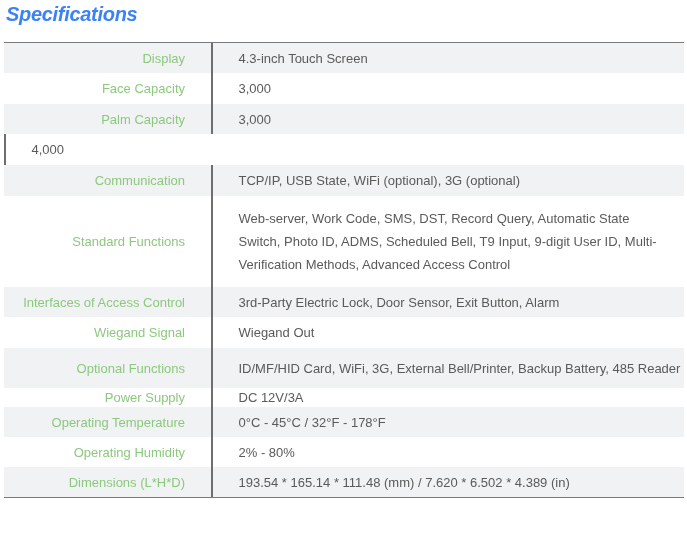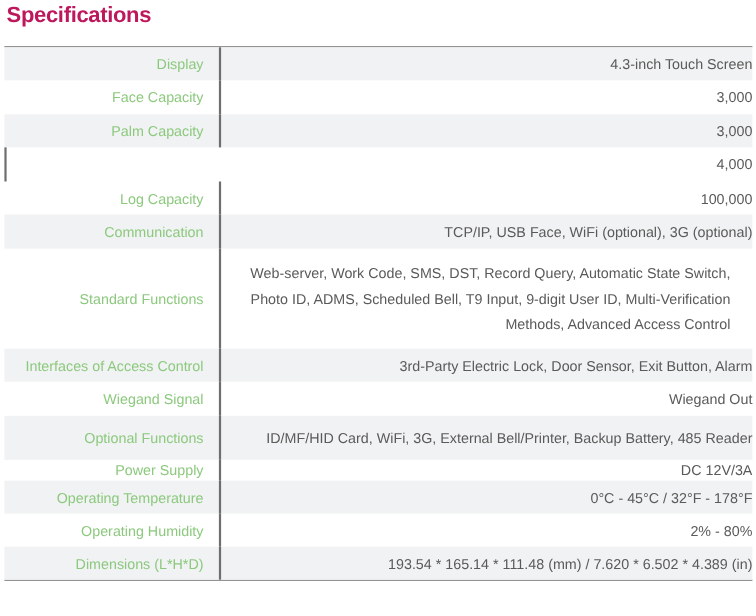--- a/index.html
+++ b/index.html
@@ -1,27 +1,27 @@
 <!DOCTYPE html>
 <html><head>
   <meta charset="utf-8">
   <style>
     html, body { margin: 0; padding: 0; background: #ffffff; }
     body { width: 687px; height: 560px; position: relative; overflow: hidden;
       font-family: "Liberation Sans", sans-serif; }
     .title { position: absolute; left: 6px; top: 3px; font-size: 20px; font-weight: bold;
-      color: #be185d; letter-spacing: -0.3px; }
+      color: #3b82f6; letter-spacing: -0.3px; font-style: italic; }
     .table { position: absolute; left: 4px; top: 42px; width: 680px;
       border-top: 1.5px solid #7a7a7a; border-bottom: 1.5px solid #7a7a7a; }
     .row { display: flex; align-items: center; }
     .row.shade { background: #f1f2f3; }
-    .label { width: 181px; padding-right: 14px; text-align: right; color: #8cc97e;
+    .label { width: 181px; padding-right: 26px; text-align: right; color: #8cc97e;
       font-size: 13px; box-sizing: content-box; }
     .sep { width: 1.5px; align-self: stretch; background: #6e6e6e; }
-    .value { flex: 1; padding-left: 26px; color: #5a5a5a; font-size: 13px; line-height: 23px; text-align: right; }
+    .value { flex: 1; padding-left: 26px; color: #5a5a5a; font-size: 13px; line-height: 23px; }
   </style>
 </head>
 <body>
 
 <div class="title">Specifications</div>
 
 <div class="table">
   <div class="row shade" style="height:30px">
     <div class="label">Display</div>
     <div class="sep"></div>
@@ -34,29 +34,24 @@
   </div>
   <div class="row shade" style="height:30px">
     <div class="label">Palm Capacity</div>
     <div class="sep"></div>
     <div class="value">3,000</div>
   </div>
   <div class="row" style="height:31px">
     <div class="sep"></div>
     <div class="value">4,000</div>
   </div>
-  <div class="row" style="height:30px">
-    <div class="label">Log Capacity</div>
-    <div class="sep"></div>
-    <div class="value">100,000</div>
-  </div>
   <div class="row shade" style="height:31px">
     <div class="label">Communication</div>
     <div class="sep"></div>
-    <div class="value">TCP/IP, USB Face, WiFi (optional), 3G (optional)</div>
+    <div class="value">TCP/IP, USB State, WiFi (optional), 3G (optional)</div>
   </div>
   <div class="row" style="height:91px">
     <div class="label">Standard Functions</div>
     <div class="sep"></div>
     <div class="value" style="padding-right:20px">Web-server, Work Code, SMS, DST, Record Query, Automatic State Switch, Photo ID, ADMS, Scheduled Bell, T9 Input, 9-digit User ID, Multi-Verification Methods, Advanced Access Control</div>
   </div>
   <div class="row shade" style="height:30px">
     <div class="label">Interfaces of Access Control</div>
     <div class="sep"></div>
     <div class="value">3rd-Party Electric Lock, Door Sensor, Exit Button, Alarm</div>

